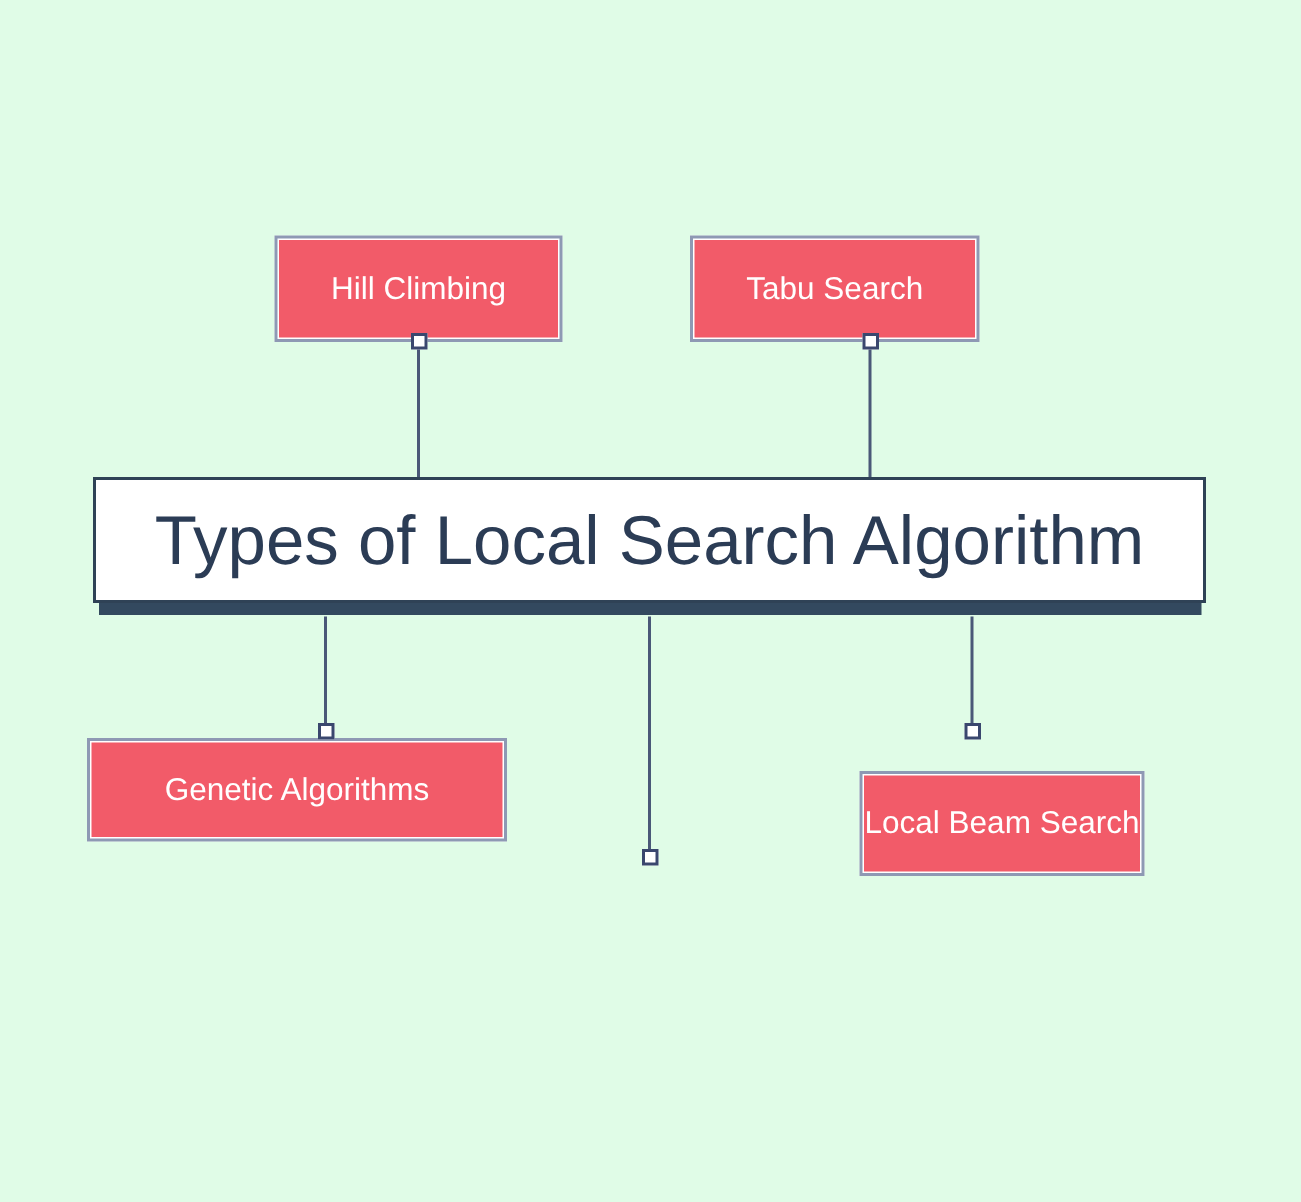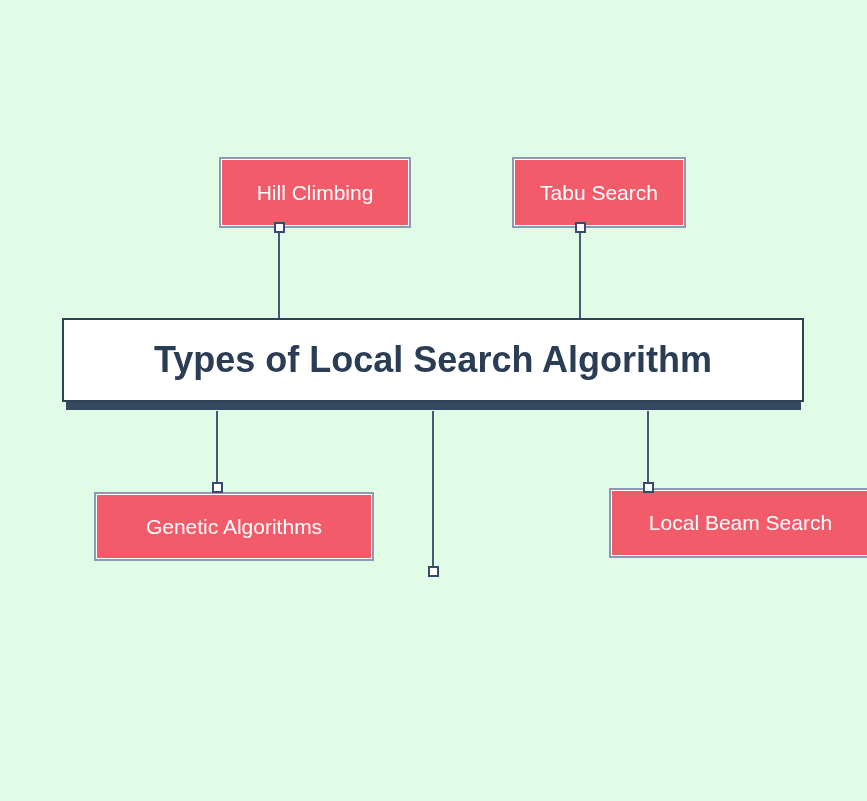--- a/index.html
+++ b/index.html
@@ -69,50 +69,49 @@
     width: 742px; height: 84px;
     background: #ffffff;
     border: 2px solid var(--title_border);
     display: flex;
     align-items: center;
     justify-content: center;
     z-index: 3;
   }
   .main-node .title {
     color: var(--title_text);
-    font-size: 36px;
-    font-weight: 700;
+    font-size: 46px;
+    font-weight: 400;
     white-space: nowrap;
   }
 
   
   .branch-node {
     position: absolute;
     background: #ffffff;
     border: 2px solid var(--branch_border);
     padding: 1px;
     z-index: 3;
-    margin-left: 36px;
   }
   .branch-node .inner {
     width: 100%;
     height: 100%;
     background: var(--branch_fill);
     color: var(--branch_text);
     display: flex;
     align-items: center;
     justify-content: center;
     font-size: 21px;
     white-space: nowrap;
   }
   .n-hill     { left: 183px; top: 157px; width: 192px; height: 71px; }
-  .n-tabu     { left: 476px; top: 157px; width: 174px; height: 71px; }
+  .n-tabu     { left: 460px; top: 157px; width: 193px; height: 71px; }
   .n-genetic  { left: 58px;  top: 492px; width: 280px; height: 69px; }
   .n-iterated { left: 308px; top: 575px; width: 250px; height: 69px; }
-  .n-beam     { left: 573px; top: 488px; width: 263px; height: 70px; text-align: center; }
+  .n-beam     { left: 573px; top: 514px; width: 190px; height: 70px; text-align: center; }
 </style>
 </head>
 <body>
 
 <div class="canvas">
 
   <div class="connector c-hill"></div>
   <div class="connector c-tabu"></div>
   <div class="connector c-genetic"></div>
   <div class="connector c-iterated"></div>

